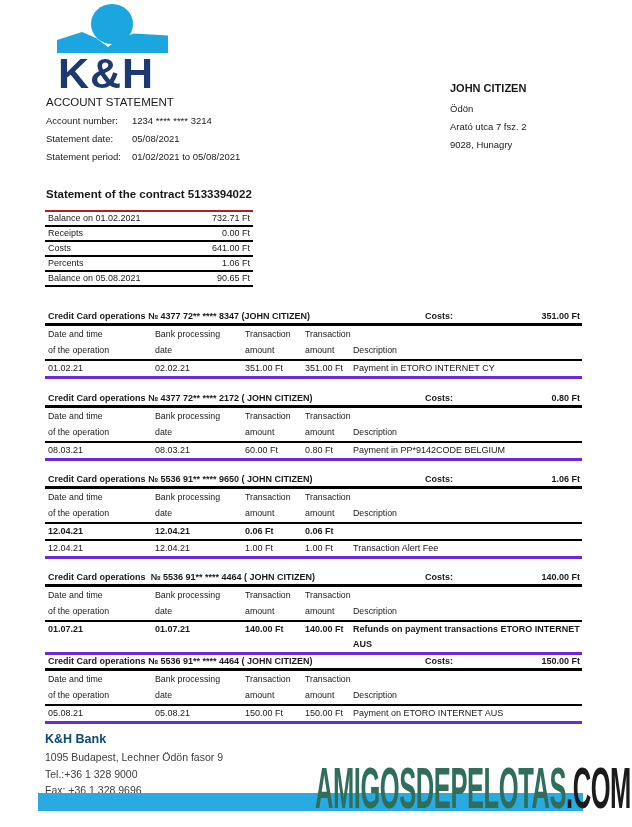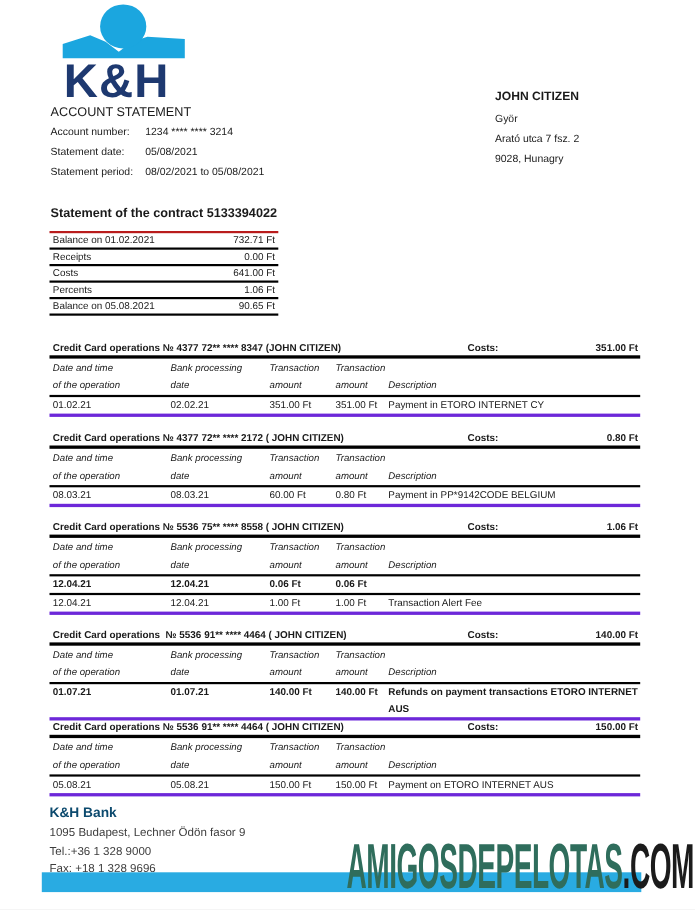--- a/index.html
+++ b/index.html
@@ -25,21 +25,21 @@
   .tables{position:absolute;left:45px;top:310px;width:537px;}
   .optable{position:relative;width:537px;margin-bottom:12px;}
   .optable:nth-child(1){margin-bottom:13px;}
   .optable:nth-child(4){margin-bottom:0;}
   .t-title{position:relative;height:13px;line-height:13px;border-bottom:3px solid #000;
            font-size:9px;font-weight:bold;}
   .t-name{position:absolute;left:3px;white-space:pre;}
   .t-costs-label{position:absolute;left:380px;}
   .t-costs-val{position:absolute;right:2px;}
   .t-head{position:relative;height:33px;border-bottom:2px solid #000;font-size:8.8px;}
-  .hc{position:absolute;top:2px;height:29px;display:flex;flex-direction:column;justify-content:space-between;font-style:italic;}
+  .hc{position:absolute;top:2px;height:29px;display:flex;flex-direction:column;justify-content:space-between;}
   .hc div{line-height:13px;min-height:13px;}
   .c1{left:3px;}.c2{left:110px;}.c3{left:200px;}.c4{left:260px;}.c5{left:308px;}
   .t-row{position:relative;border-bottom:2px solid #000;font-size:9px;line-height:15px;min-height:15px;}
   .t-row:last-child{border-bottom:3px solid #6d28d9;}
   .t-row.bold{font-weight:bold;}
   .t-row span{position:absolute;top:0;}
   .t-row .c5{position:static;display:block;margin-left:308px;padding-right:2px;}
   
   .footer{position:absolute;left:45px;top:732px;}
   .f-bank{font-size:12.5px;font-weight:bold;margin-bottom:3px;}
@@ -66,27 +66,27 @@
     <div class="acct-row">
       <span class="acct-label">Account number:</span>
       <span>1234 **** **** 3214</span>
     </div>
     <div class="acct-row">
       <span class="acct-label">Statement date:</span>
       <span>05/08/2021</span>
     </div>
     <div class="acct-row">
       <span class="acct-label">Statement period:</span>
-      <span>08/02/2021 to 05/08/2021</span>
+      <span>01/02/2021 to 05/08/2021</span>
     </div>
   </div>
 
   <div class="recipient">
     <div class="r-name">JOHN CITIZEN</div>
-    <div class="r-line">Györ</div>
+    <div class="r-line">Ödön</div>
     <div class="r-line">Arató utca 7 fsz. 2</div>
     <div class="r-line">9028, Hunagry</div>
   </div>
 
   <div class="contract-title">Statement of the contract 5133394022</div>
   <div class="summary">
       <div class="s-row">
         <span class="s-label">Balance on 01.02.2021</span>
         <span class="s-value">732.71 Ft</span>
       </div>
@@ -176,21 +176,21 @@
         <div class="t-row">
           <span class="c1">08.03.21</span>
           <span class="c2">08.03.21</span>
           <span class="c3">60.00 Ft</span>
           <span class="c4">0.80 Ft</span>
           <div class="c5">Payment in PP*9142CODE BELGIUM</div>
         </div>
       </div>
       <div class="optable">
         <div class="t-title">
-          <span class="t-name">Credit Card operations № 5536 75** **** 8558 ( JOHN CITIZEN)</span>
+          <span class="t-name">Credit Card operations № 5536 91** **** 9650 ( JOHN CITIZEN)</span>
           <span class="t-costs-label">Costs:</span>
           <span class="t-costs-val">1.06 Ft</span>
         </div>
         <div class="t-head">
           <div class="hc c1">
             <div>Date and time</div>
             <div>of the operation</div>
           </div>
           <div class="hc c2">
             <div>Bank processing</div>
@@ -294,21 +294,21 @@
           <span class="c4">150.00 Ft</span>
           <div class="c5">Payment on ETORO INTERNET AUS</div>
         </div>
       </div>
     </div>
 
   <div class="footer">
     <div class="f-bank" style="color: #0c4a6e;">K&amp;H Bank</div>
     <div class="f-line">1095 Budapest, Lechner Ödön fasor 9</div>
     <div class="f-line">Tel.:+36 1 328 9000</div>
-    <div class="f-line">Fax: +18 1 328 9696</div>
+    <div class="f-line">Fax: +36 1 328 9696</div>
   </div>
 
   <div class="bottom-bar" style="background: rgb(41, 171, 226);"></div>
   <div class="watermark">
     <span style="color: rgb(47, 109, 92);">AMIGOSDEPELOTAS</span><span style="color: rgb(27, 27, 27);">.COM</span>
   </div>
 
 </div>
 
 </body></html>

